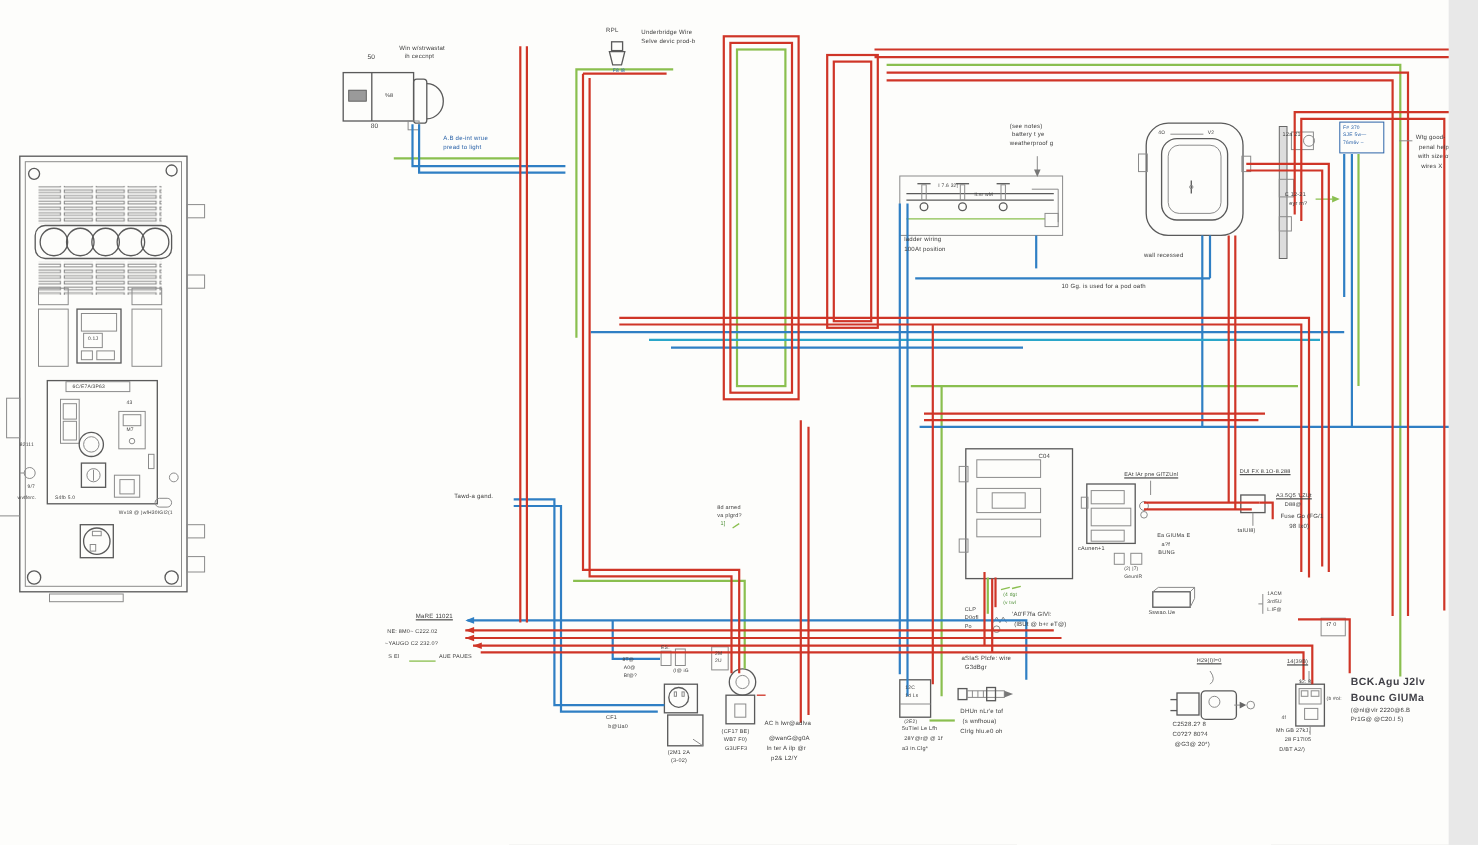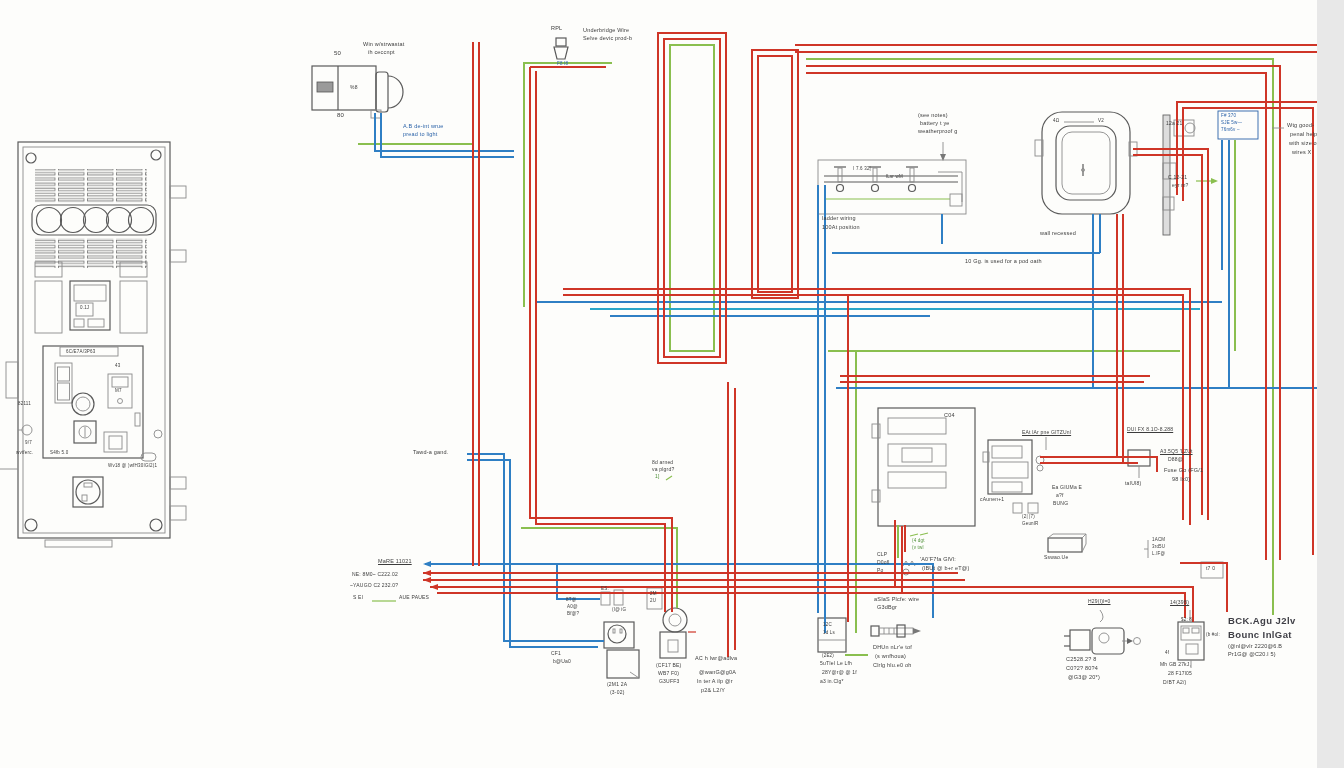--- a/index.html
+++ b/index.html
@@ -434,21 +434,21 @@
 <div class="lb s55" style="left:1066px;top:656px;">C2528.2? 8</div>
 <div class="lb s55" style="left:1066px;top:665px;">C0?2? 80?4</div>
 <div class="lb s55" style="left:1068px;top:674px;">@G3@ 20*)</div>
 <div class="lb s4" style="left:1165px;top:650px;">4f</div>
 <div class="lb s4" style="left:1181px;top:617px;">$2: 8,</div>
 <div class="lb s4" style="left:1206px;top:632px;">(b #ol:</div>
 <div class="lb s5" style="left:1160px;top:662px;">Mh GB 27kJ,</div>
 <div class="lb s5" style="left:1168px;top:671px;">28 F17l05</div>
 <div class="lb s5" style="left:1163px;top:680px;">D/BT A2/)</div>
 <div class="lb s9" style="left:1228px;top:616px;">BCK.Agu J2lv</div>
-<div class="lb s9" style="left:1228px;top:630px;">Bounc InlGat</div>
+<div class="lb s9" style="left:1228px;top:630px;">Bounc GIUMa</div>
 <div class="lb s55" style="left:1228px;top:643px;">(@nl@vlr 2220@6.B</div>
 <div class="lb s55" style="left:1228px;top:651px;">Pr1G@ @C20.l 5)</div>
 <div class="lb s5" style="left:877px;top:552px;">CLP</div>
 <div class="lb s5" style="left:877px;top:560px;">D0ofl</div>
 <div class="lb s5" style="left:877px;top:568px;">Po</div>
 <div class="lb s55" style="left:920px;top:556px;">'A0'F7fa GlVl:</div>
 <div class="lb s55" style="left:922px;top:565px;">(lBUt @ b+r eT@)</div>
 <div class="lb s55" style="left:874px;top:596px;">aSIaS Plcfe: wire</div>
 <div class="lb s55" style="left:877px;top:604px;">G3dBgr</div>
 <div class="lb s55" style="left:873px;top:644px;">DHUn nLr'e tof</div>

